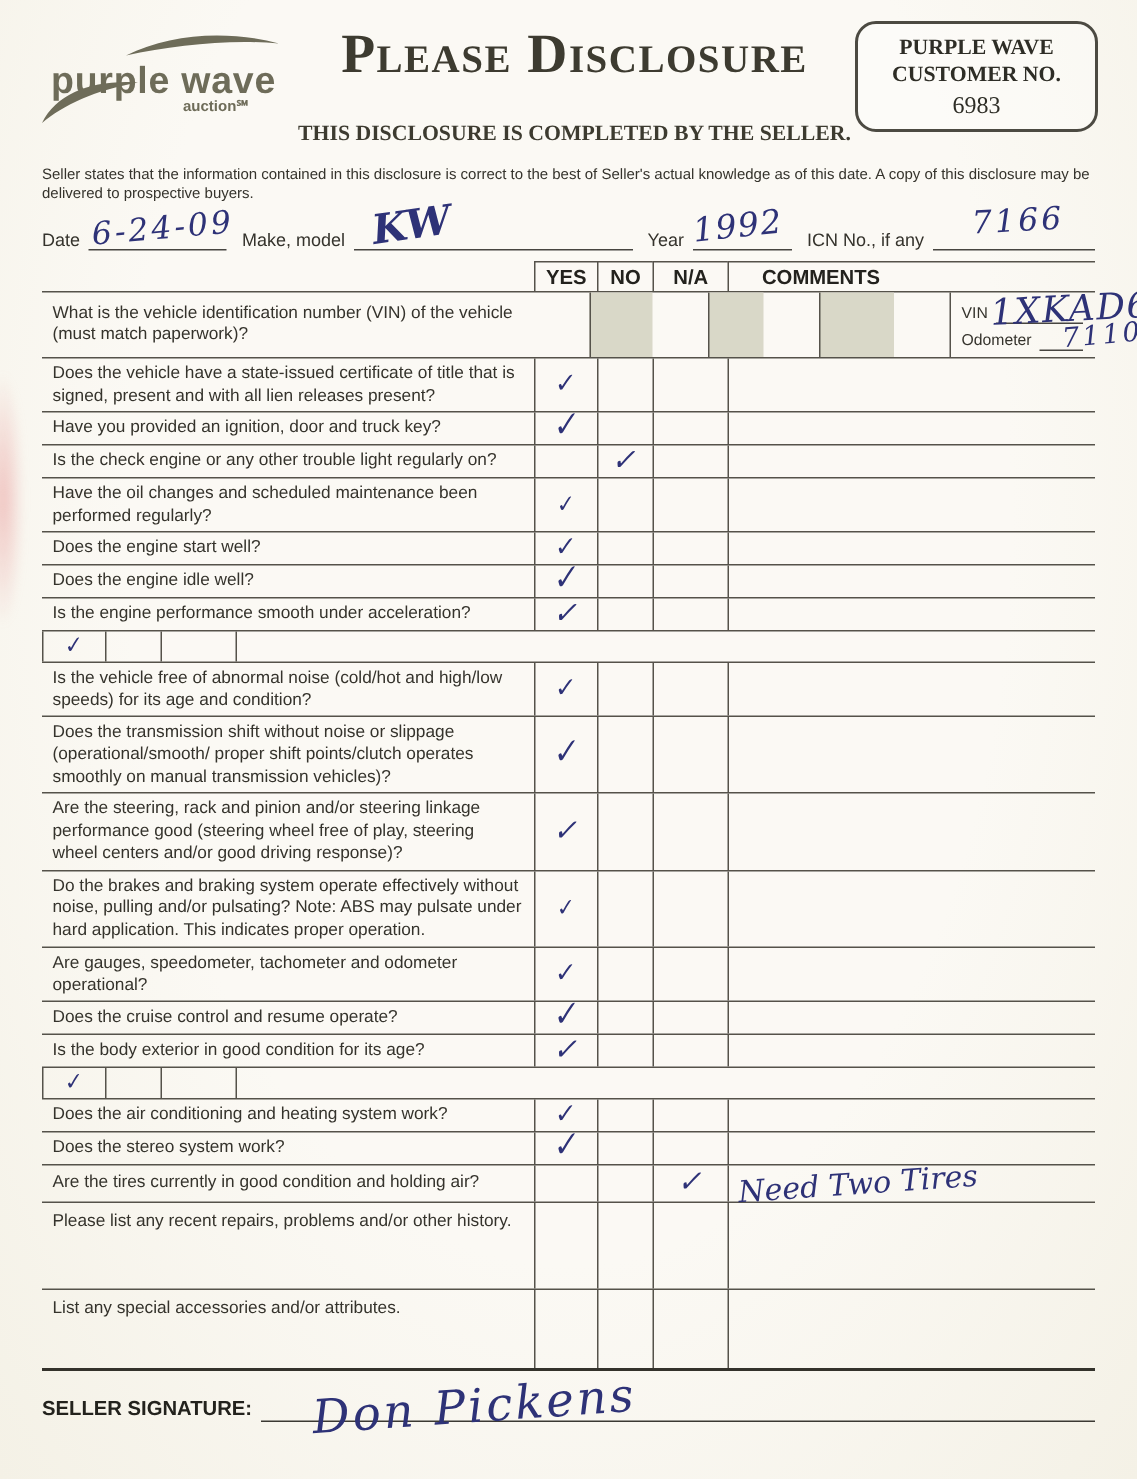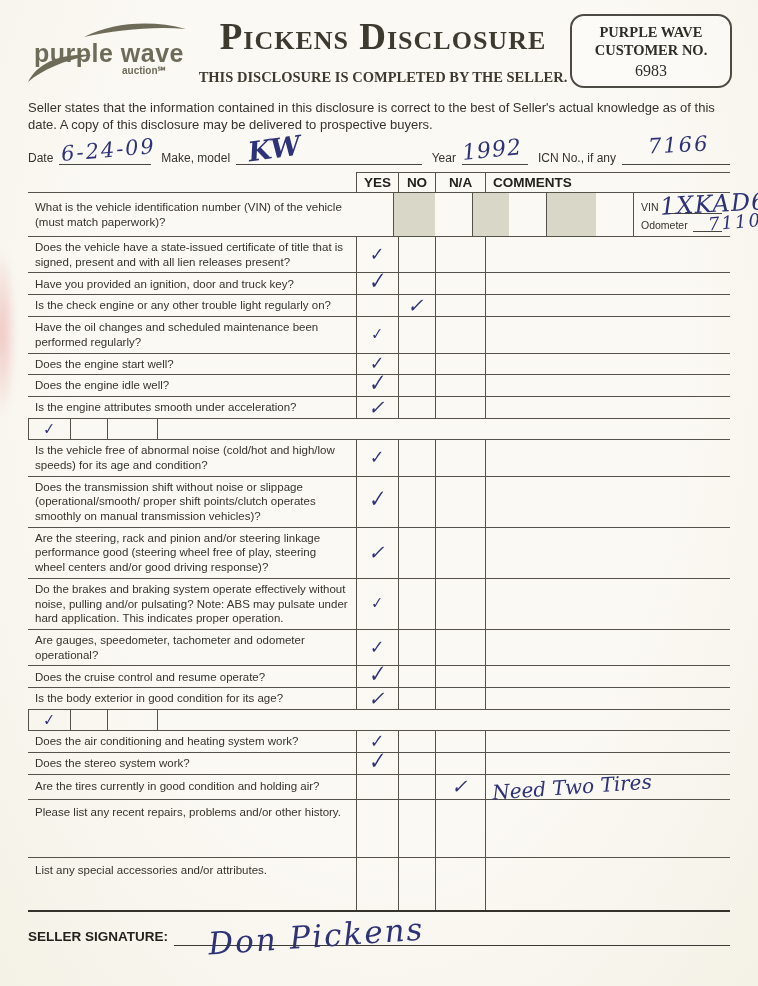--- a/index.html
+++ b/index.html
@@ -25,50 +25,50 @@
   .hdr{display:flex;align-items:flex-start;padding:12px 26px 0 26px;}
   .logo{flex:0 0 170px;margin-top:8px;}
   .logo text{font-family:"Liberation Sans",sans-serif;}
   .logo .brand{font-weight:bold;font-size:25px;fill:var(--logo);letter-spacing:.5px;}
   .logo .sub{font-size:10px;fill:var(--logo);font-weight:bold;}
   .titles{flex:1;text-align:center;padding-top:6px;}
   .title{
     font-family:"Liberation Serif",serif;font-variant:small-caps;
     font-weight:bold;font-size:37px;letter-spacing:1px;color:#3d3b30;line-height:1.05;
   }
-  .subtitle{font-family:"Liberation Serif",serif;font-weight:bold;font-size:14.5px;color:#3d3b30;margin-top:12px;}
+  .subtitle{font-family:"Liberation Serif",serif;font-weight:bold;font-size:14.5px;color:#3d3b30;margin-top:24px;}
   .custbox{
     flex:0 0 162px;border:2px solid #4c4a42;border-radius:14px;
     text-align:center;padding:7px 4px 6px;margin-top:2px;
     font-family:"Liberation Serif",serif;color:#2e2d26;background:rgba(255,255,255,.35);
   }
   .custbox .bx{font-weight:bold;font-size:14.5px;line-height:1.25;}
   .custbox .num{font-size:16px;margin-top:3px;}
   
-  .intro{margin:12px 28px 0;font-size:13px;line-height:1.3;}
+  .intro{margin:12px 28px 0;font-size:10px;line-height:1.3;}
   .dateline{display:flex;align-items:flex-end;margin:10px 28px 0;font-size:12px;height:22px;}
   .lbl{white-space:nowrap;padding:0 4px 1px 0;}
   .blank{position:relative;border-bottom:1.3px solid #474540;height:16px;margin:0 10px 1px 2px;}
   .w-date{width:92px;} .w-make{flex:1;} .w-year{width:66px;} .w-icn{width:108px;margin-right:0;}
   .ink{color:var(--ink);font-family:"DejaVu Serif",serif;font-style:italic;pointer-events:none;}
   .date-ink{position:absolute;left:2px;top:-11px;font-size:21px;transform:rotate(-5deg);letter-spacing:2px;white-space:nowrap;}
   .make-ink{position:absolute;left:12px;top:-16px;font-size:27px;transform:rotate(-8deg);font-weight:bold;}
   .year-ink{position:absolute;left:0;top:-12px;font-size:22px;transform:rotate(-6deg);letter-spacing:1px;white-space:nowrap;}
   .icn-ink{position:absolute;left:26px;top:-16px;font-size:21px;transform:rotate(-3deg);letter-spacing:2px;white-space:nowrap;}
   
   .table{margin:6px 28px 0;border-bottom:2px solid #34322b;}
   .trow,.thead,.vinrow{display:flex;align-items:stretch;}
   .thead{border-bottom:1.3px solid var(--line);}
   .q-spacer{width:328px;}
   .c{border-left:1.2px solid var(--line);display:flex;align-items:center;justify-content:center;position:relative;}
   .c.yes{width:42px;} .c.no{width:37px;} .c.na{width:50px;}
   .c.comments{flex:1;justify-content:flex-start;}
   .thead .c{border-top:1.2px solid var(--line);padding:2px 0;}
   .hcell{font-weight:bold;font-size:13.5px;color:#23221d;}
-  .thead .comments{padding-left:7px;justify-content:flex-start;}
+  .thead .comments{padding-left:22px;justify-content:flex-start;}
   .q{width:328px;font-size:11.5px;line-height:1.28;padding:3px 8px 3px 7px;display:flex;flex-direction:column;justify-content:center;}
   .trow{border-bottom:1.2px solid var(--line);min-height:21px;}
   .vinrow{border-bottom:1.2px solid var(--line);min-height:44px;gap:37px;}
   .shadecell{background:var(--shade);}
   .vin-comments{flex:1;border-left:1.2px solid var(--line);padding:3px 8px 2px 7px;font-size:10.5px;position:relative;}
   .vline{display:flex;align-items:flex-end;height:18px;}
   .vline .vlbl{padding-right:5px;padding-bottom:1px;}
   .vline .vblank{flex:1;border-bottom:1.2px solid #474540;height:14px;}
   .vin-ink{position:absolute;left:26px;top:-8px;font-size:24px;transform:rotate(-3deg);white-space:nowrap;letter-spacing:1px;z-index:3;}
   .odo-ink{position:absolute;left:74px;top:17px;font-size:18px;transform:rotate(-5deg);white-space:nowrap;letter-spacing:2px;z-index:3;}
@@ -95,21 +95,21 @@
   <div class="smudge"></div>
 
   <div class="hdr">
     <svg class="logo" width="170" height="66" viewBox="0 0 170 66">
       <path d="M58 17 C88 2 126 0 160 9 C128 6 90 10 58 17 Z" fill="#6e6c59"></path>
       <text class="brand" x="8" y="42">purple wave</text>
       <path d="M2 62 C12 42 36 33 66 35 C38 40 16 50 2 62 Z" fill="#6e6c59"></path>
       <text class="sub" x="96" y="54">auction℠</text>
     </svg>
     <div class="titles">
-      <div class="title">Pickens Disclosure</div>
+      <div class="title">Please Disclosure</div>
       <div class="subtitle">THIS DISCLOSURE IS COMPLETED BY THE SELLER.</div>
     </div>
     <div class="custbox">
       <div class="bx">PURPLE WAVE</div>
       <div class="bx">CUSTOMER NO.</div>
       <div class="num">6983</div>
     </div>
   </div>
 
   <p class="intro">Seller states that the information contained in this disclosure is correct to the best of Seller's actual knowledge as of this date. A copy of this disclosure may be delivered to prospective buyers.</p>
@@ -252,21 +252,21 @@
           </div>
     <div class="c na">
             <span class="check"></span>
           </div>
     <div class="c comments">
             <span class="ink row-comment"></span>
           </div>
   </div>
 
   <div class="trow">
-    <div class="q">Is the engine attributes smooth under acceleration?</div>
+    <div class="q">Is the engine performance smooth under acceleration?</div>
     <div class="c yes">
             <span class="check v2">✓</span>
           </div>
     <div class="c no">
             <span class="check"></span>
           </div>
     <div class="c na">
             <span class="check"></span>
           </div>
     <div class="c comments">

